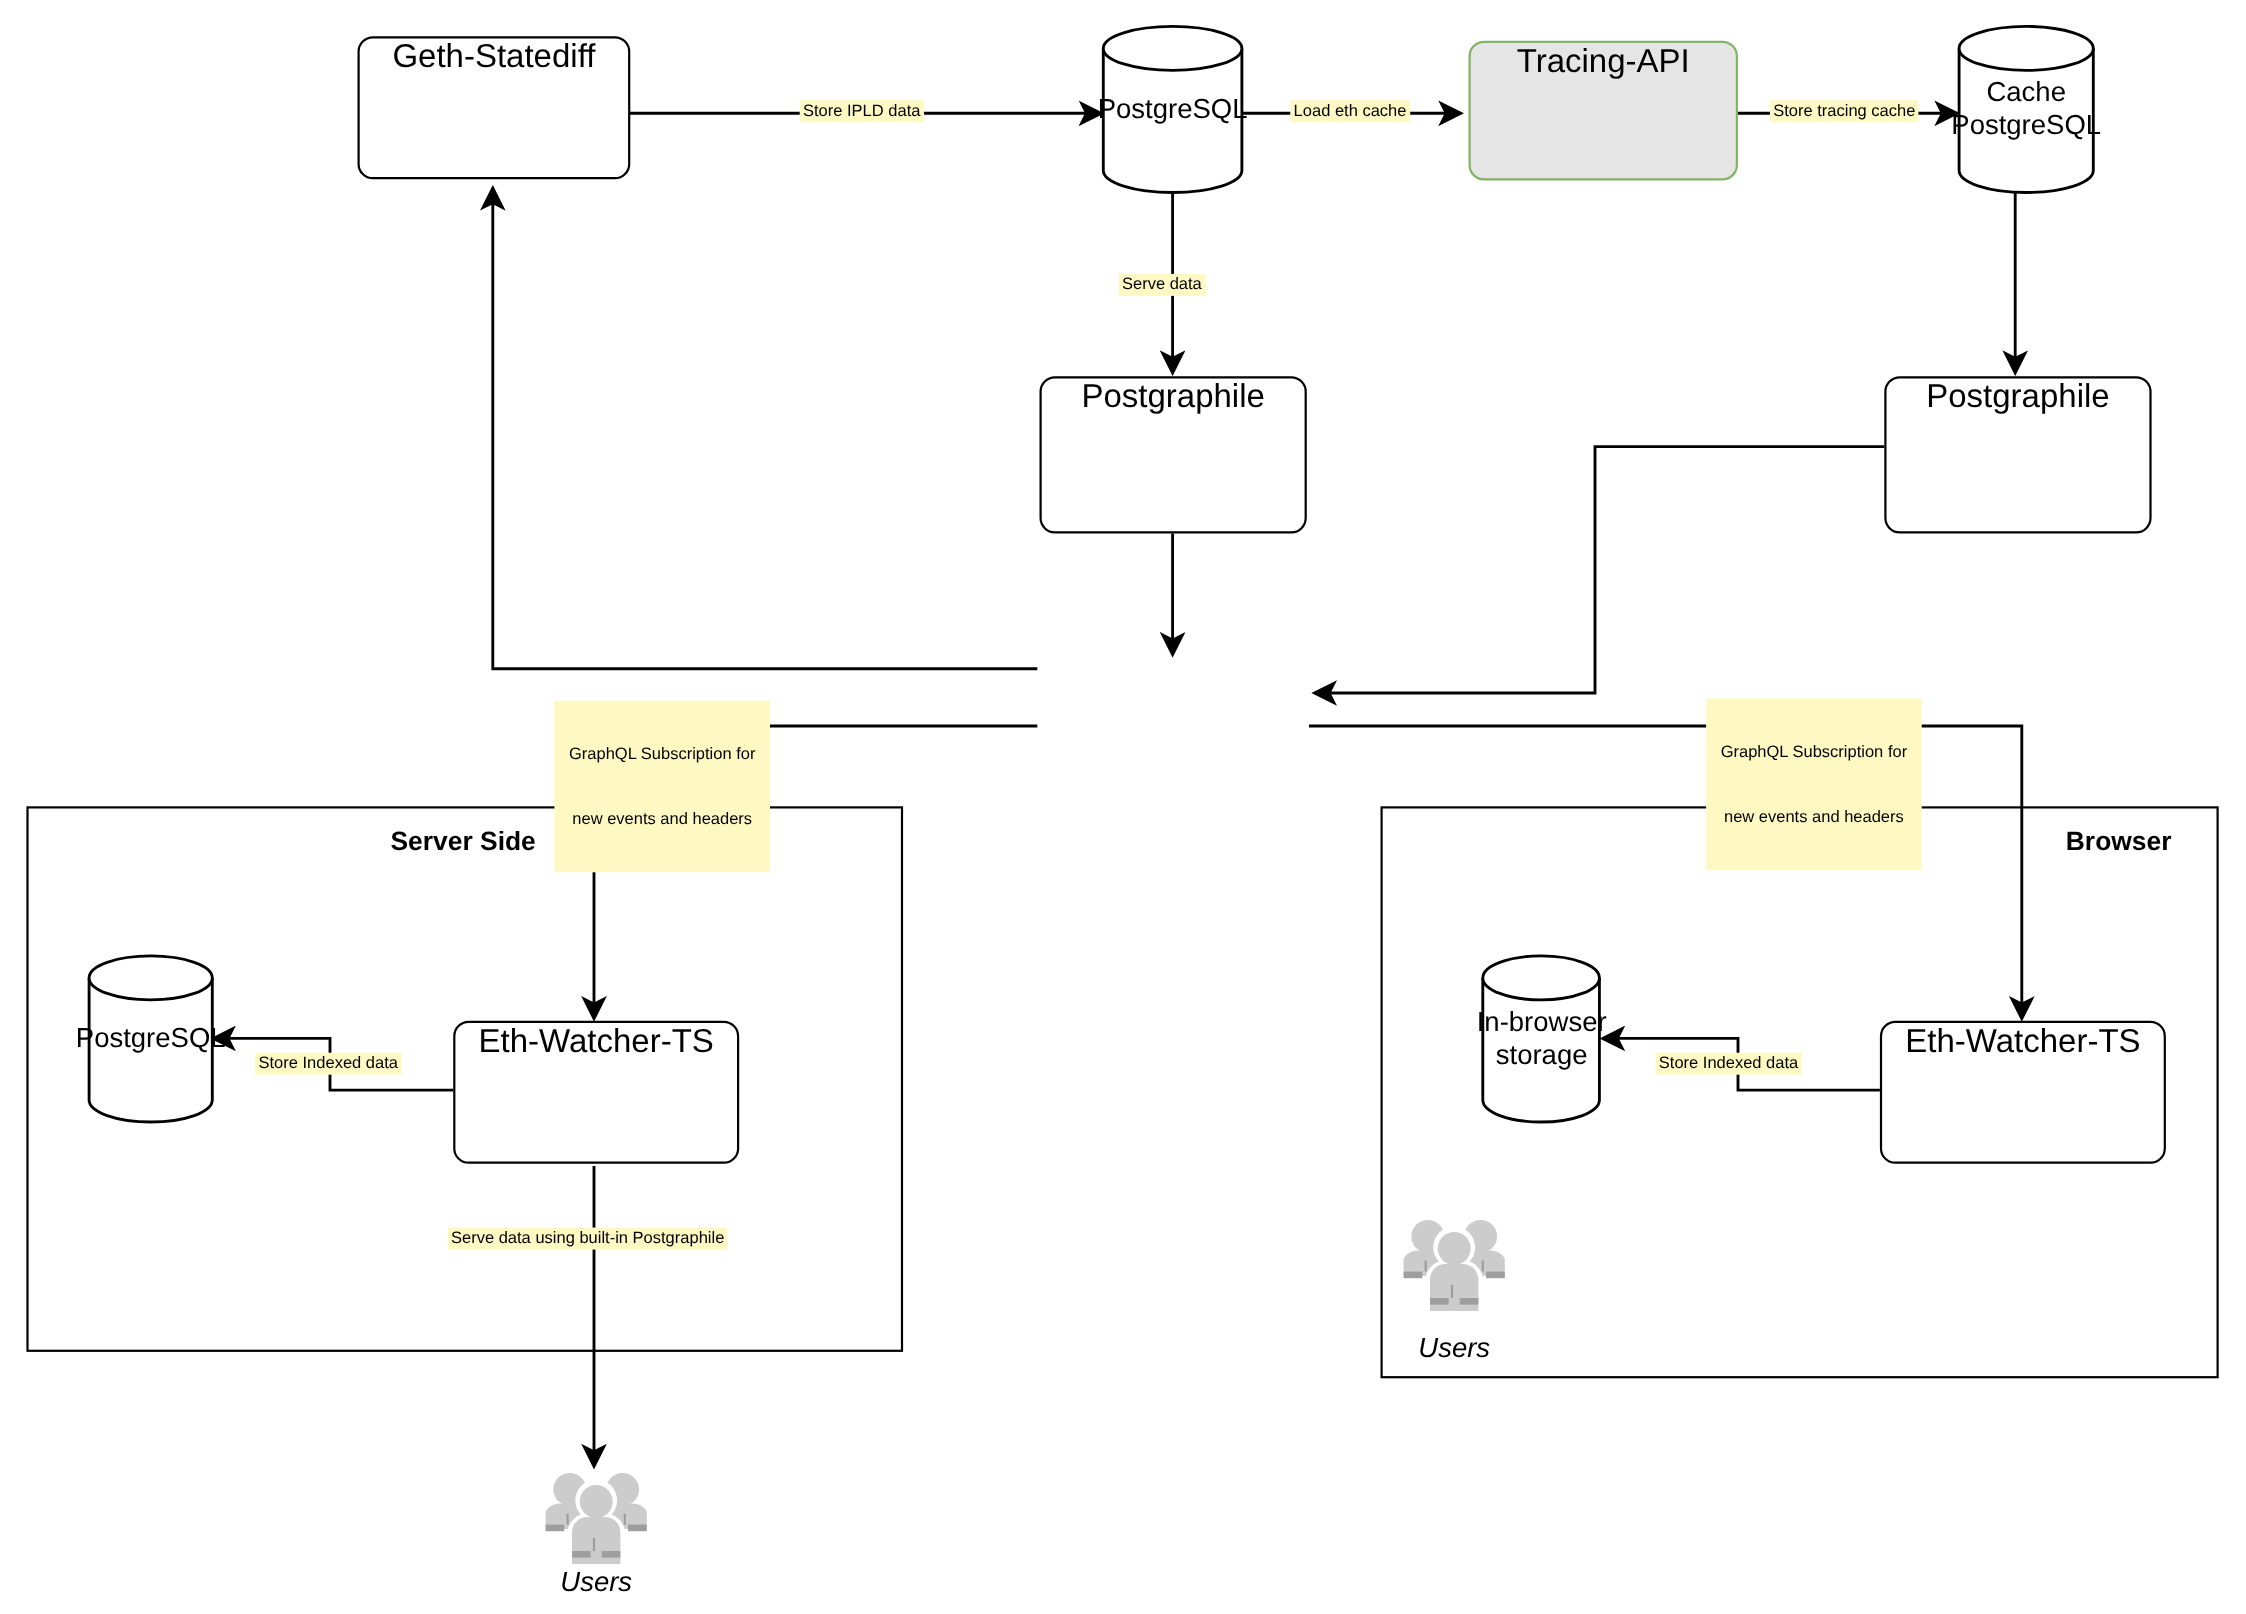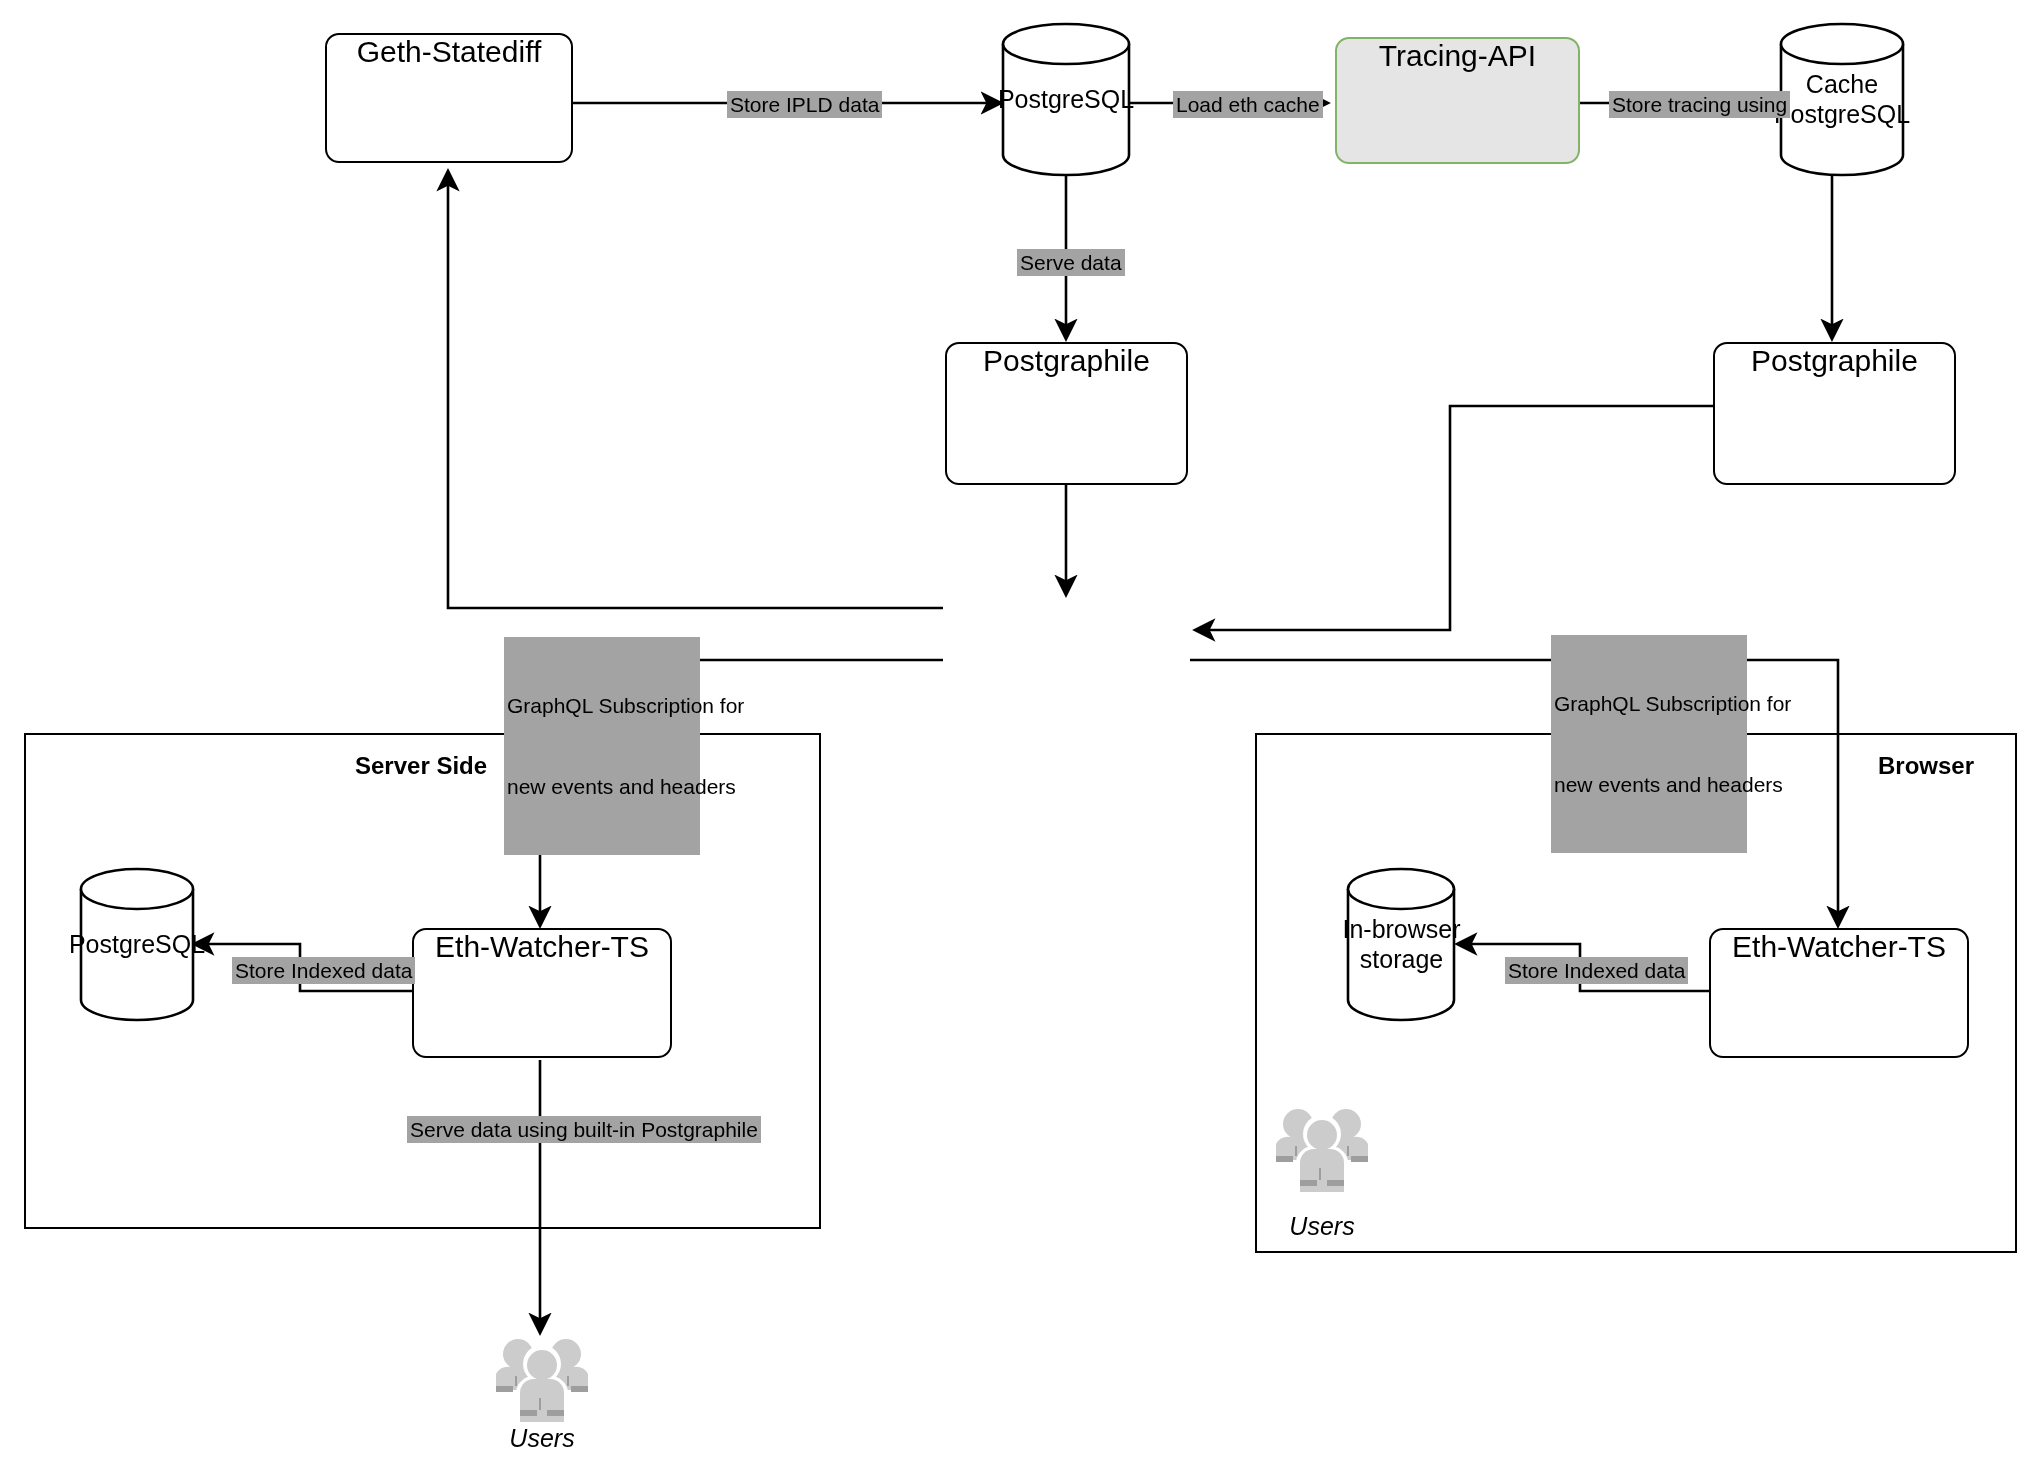--- a/index.html
+++ b/index.html
@@ -69,23 +69,23 @@
   }
   .group-title {
     position: absolute;
     font-size: 24px;
     font-weight: bold;
     color: #000000;
     white-space: nowrap;
   }
   .edge-label {
     position: absolute;
-    font-size: 21px;
-    color: #000000;
-    background: #a3a3a3;
+    font-size: 15px;
+    color: #000000;
+    background: #fef9c3;
     text-align: center;
     line-height: 1.3;
     white-space: pre;
     padding: 0 3px;
   }
   .users {
     position: absolute;
   }
   .users-label {
     position: absolute;
@@ -273,21 +273,21 @@
         <rect x="47" y="64" width="2" height="12"></rect>
       </g>
     </svg>
   </div>
   <div class="users-label" style="left:1272px; top:1212px; width:100px;">Users</div>
 
   <div class="edge-label" style="left:727px; top:91px;">Store IPLD data</div>
 
   <div class="edge-label" style="left:1173px; top:91px;">Load eth cache</div>
 
-  <div class="edge-label" style="left:1609px; top:91px;">Store tracing using</div>
+  <div class="edge-label" style="left:1609px; top:91px;">Store tracing cache</div>
 
   <div class="edge-label" style="left:1017px; top:249px;">Serve data</div>
 
   <div class="edge-label" style="left:504px; top:637px; width:190px;">
     <div>GraphQL Subscription for</div>
     <div>new events and headers</div>
   </div>
 
   <div class="edge-label" style="left:1551px; top:635px; width:190px;">
     <div>GraphQL Subscription for</div>

